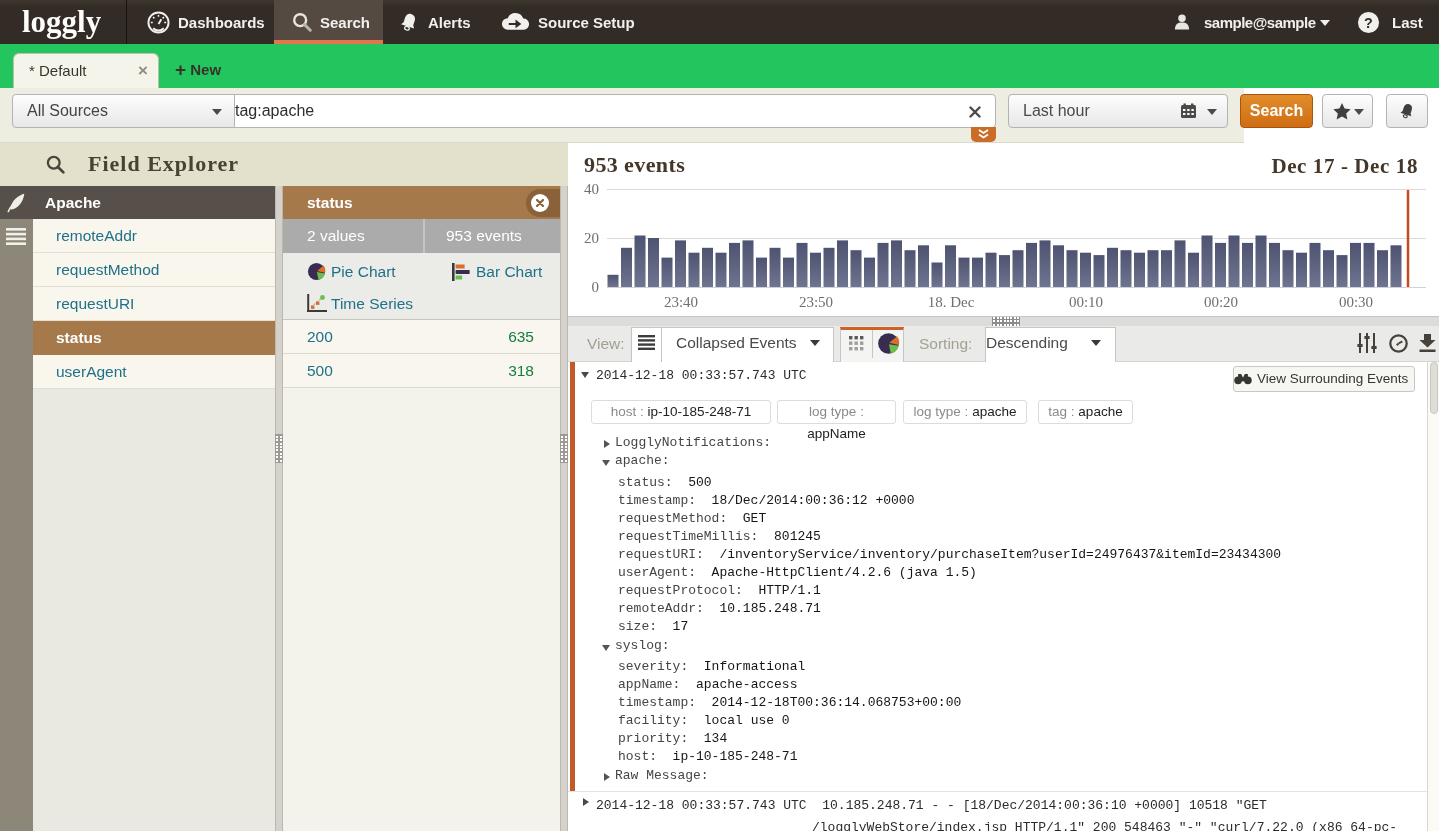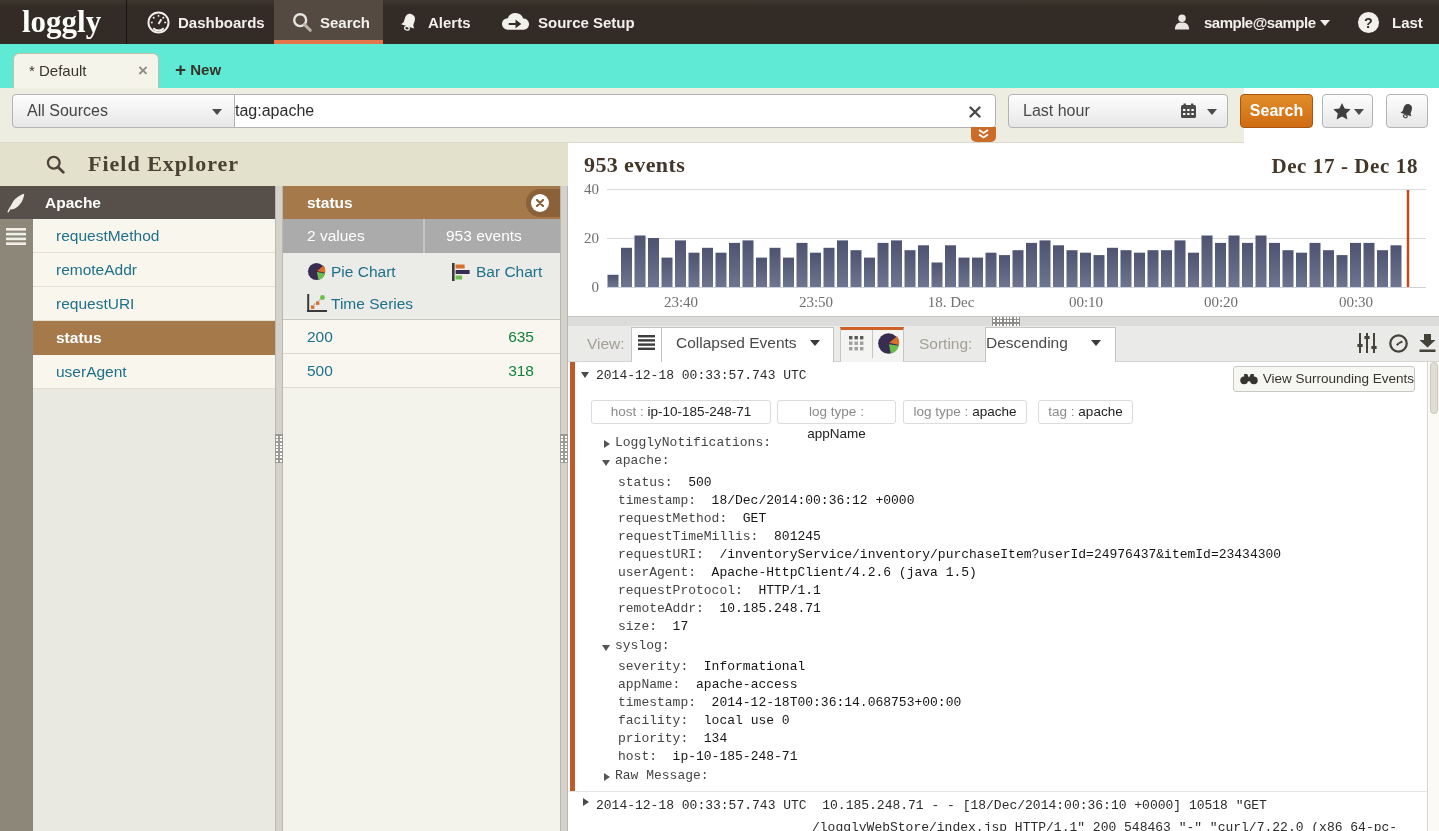--- a/index.html
+++ b/index.html
@@ -5,21 +5,21 @@
 body{position:relative;font-family:"Liberation Sans",sans-serif;background:#fff}
 .abs{position:absolute}
 
 #nav{left:0;top:0;width:1439px;height:44px;background:linear-gradient(#3e372f,#332b25 7px)}
 #nav .logo{left:22px;top:4px;font-family:"Liberation Serif",serif;font-weight:bold;font-size:31px;color:#fdfdfb;letter-spacing:0px}
 #nav .divider{left:126px;top:0;width:1px;height:44px;background:#171310}
 .navitem{top:0;height:44px;color:#f2f0ec;font-size:15px;font-weight:bold;line-height:45px}
 #nav-search{left:274px;width:109px;background:#544a41;border-bottom:4px solid #e4744a}
 .navic{position:absolute}
 
-#tabs{left:0;top:44px;width:1439px;height:44px;background:#5eead4}
+#tabs{left:0;top:44px;width:1439px;height:44px;background:#22c55e}
 #tab1{left:13px;top:9px;width:146px;height:36px;background:#f5f4ea;border:1px solid #c2bfa9;border-bottom:none;border-radius:6px 6px 0 0;font-size:15px;color:#3a352c;line-height:34px;padding-left:15px}
 #tab1 .x{position:absolute;right:10px;top:0;color:#8f8c82;font-size:17px;font-weight:bold}
 #newtab{left:175px;top:9px;height:36px;line-height:34px;font-size:15px;font-weight:bold;color:#383329}
 #newtab .plus{font-size:19px;vertical-align:-1px}
 
 #srow{left:0;top:88px;width:1244px;height:55px;background:#eeede2;border-bottom:1px solid #dbd9cb}
 .ctrl{position:absolute;top:6px;height:34px;border:1px solid #b3b3b3;background:linear-gradient(#fdfdfd,#e7e7e7);border-radius:4px}
 #allsrc{left:12px;width:223px;border-radius:4px 0 0 4px;font-size:16px;color:#444;line-height:32px;padding-left:14px}
 #qinput{left:234px;width:762px;background:#fff;border-radius:0 4px 4px 0;font-size:16px;color:#2e2e2e;line-height:32px;}
 #expander{left:971px;top:39px;width:25px;height:15px;background:#cb6d28;border-radius:0 0 5px 5px}
@@ -62,21 +62,21 @@
 #toolbar .lbl{position:absolute;top:9px;font-size:15.5px;color:#a39f93}
 .tbtn{position:absolute;top:1px;height:45px;background:#fff;border:1px solid #c5c5c5}
 #tb-ce{left:94px;width:172px;border-left:none;font-size:15.5px;color:#4a4a4a;line-height:29px;padding-left:14px}
 #tb-gp{left:272px;width:64px;border-top:3px solid #cf6128;background:#f4f4f2}
 #tb-sort{left:417px;width:131px;font-size:15.5px;color:#4a4a4a;line-height:29px;padding-left:0}
 #ebody{position:absolute;left:0;top:219px;width:871px;height:469px;background:#fff}
 #eborder{position:absolute;left:2px;top:0;width:5px;height:429px;background:#c05a28}
 .tri-r{position:absolute;width:0;height:0;border-top:4.5px solid transparent;border-bottom:4.5px solid transparent;border-left:6px solid #555}
 .tri-d{position:absolute;width:0;height:0;border-left:4.5px solid transparent;border-right:4.5px solid transparent;border-top:6px solid #555}
 #ets{position:absolute;left:28px;top:6px;font-family:"Liberation Mono",monospace;font-size:13px;color:#2b2b2b}
-#vse{position:absolute;left:665px;top:4px;width:182px;height:26px;background:#f6f6f3;border:1px solid #c9c8c2;border-radius:3px;font-size:13.5px;color:#37352f;line-height:24px;text-align:right}
+#vse{position:absolute;left:665px;top:4px;width:182px;height:26px;background:#f6f6f3;border:1px solid #c9c8c2;border-radius:3px;font-size:13.5px;color:#37352f;line-height:24px;text-align:left}
 .pill{position:absolute;top:38px;height:24px;background:#fff;border:1px solid #dcdcd9;border-radius:3px;font-size:13.5px;line-height:22px;text-align:center;color:#8a8a8a}
 .pill b{color:#222;font-weight:normal}
 .jl{position:absolute;font-family:"Liberation Mono",monospace;font-size:13px;color:#454545;white-space:pre}
 .jl .jv{color:#161616}
 #evsep{position:absolute;left:0;top:429px;width:859px;border-top:1px solid #e4e4e1}
 .rawl{position:absolute;font-family:"Liberation Mono",monospace;font-size:13px;color:#2b2b2b;white-space:pre}
 #sbar{position:absolute;left:859px;top:0px;width:12px;height:469px;background:#fbfaf5;border-left:1px solid #d8d6ce}
 #sbar .th{position:absolute;left:1.5px;top:0px;width:8px;height:52px;background:#dfddd5;border:1px solid #c9c7bf;border-radius:4px}
 </style></head><body>
 
@@ -196,22 +196,22 @@
         <rect x="0" y="0" width="20" height="2.6"></rect>
         <rect x="0" y="4.8" width="20" height="2.6"></rect>
         <rect x="0" y="9.6" width="20" height="2.6"></rect>
         <rect x="0" y="14.4" width="20" height="2.6"></rect>
       </g>
   </svg>
 </div>
 
 <div class="abs" id="fieldcol">
   <div class="fhdr">Apache</div>
+  <div class="frow">remoteAddr</div>
   <div class="frow">requestMethod</div>
-  <div class="frow">remoteAddr</div>
   <div class="frow">requestURI</div>
   <div class="frow sel">status</div>
   <div class="frow">userAgent</div>
 </div>
 <div class="abs vdiv" style="left:275px">
     <div class="grip"></div>
   </div>
 
 <div class="abs" id="statuscol">
   <div id="st-hdr">status</div>

